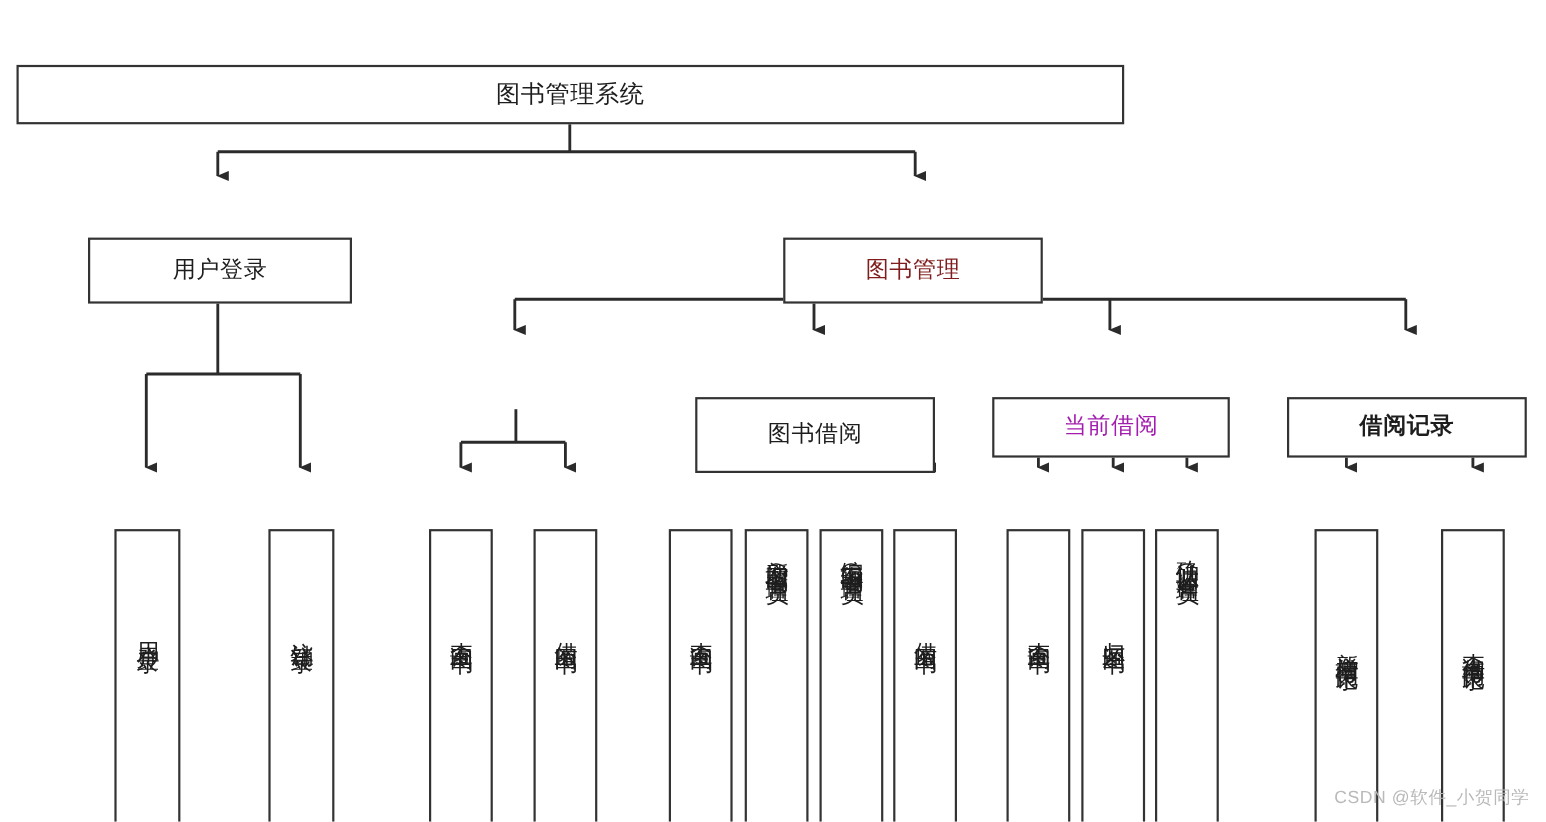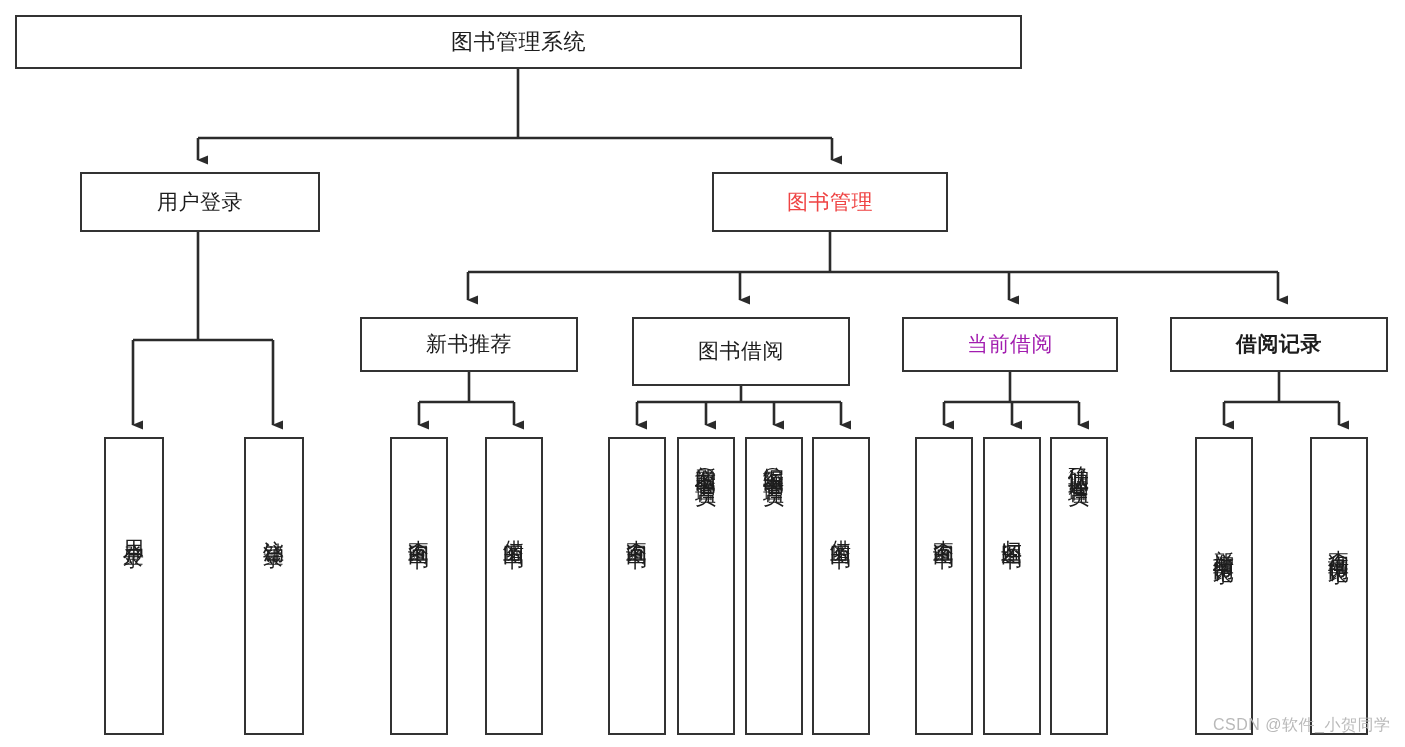--- a/index.html
+++ b/index.html
@@ -30,20 +30,21 @@
   .node {
     position: absolute;
     box-sizing: border-box;
     background: #ffffff;
     border: 2px solid #333333;
     display: flex;
     align-items: center;
     justify-content: center;
     text-align: center;
     z-index: 2;
+    margin-top: 44px;
   }
   .node .label {
     display: block;
     line-height: 1.18;
     letter-spacing: 0.5px;
     color: #1d1d1d;
   }
   .node.root .label { font-size: 22px; }
   .node.lvl1 .label { font-size: 21px; }
   .node.lvl2 .label { font-size: 21px; }
@@ -129,26 +130,23 @@
   </svg>
 
   <div class="node root" style="left: 15px; top: 15px; width: 1007px; height: 54px; border-color: rgb(51, 51, 51); background: rgb(255, 255, 255);">
     <span class="label" style="color: rgb(29, 29, 29);">图书管理系统</span>
   </div>
 
   <div class="node lvl1" style="left: 80px; top: 172px; width: 240px; height: 60px; border-color: rgb(51, 51, 51); background: rgb(255, 255, 255);">
     <span class="label" style="color: rgb(29, 29, 29);">用户登录</span>
   </div>
   <div class="node lvl1" style="left: 712px; top: 172px; width: 236px; height: 60px; border-color: rgb(51, 51, 51); background: rgb(255, 255, 255);">
-    <span class="label" style="color: #ef4444;">图书管理</span>
+    <span class="label" style="color: #7f1d1d;">图书管理</span>
   </div>
 
-  <div class="node lvl2" style="left: 360px; top: 317px; width: 218px; height: 55px; border-color: rgb(51, 51, 51); background: rgb(255, 255, 255);">
-    <span class="label" style="color: rgb(29, 29, 29);">新书推荐</span>
-  </div>
   <div class="node lvl2" style="left: 632px; top: 317px; width: 218px; height: 69px; border-color: rgb(51, 51, 51); background: rgb(255, 255, 255);">
     <span class="label" style="color: rgb(29, 29, 29);">图书借阅</span>
   </div>
   <div class="node lvl2" style="left: 902px; top: 317px; width: 216px; height: 55px; border-color: rgb(51, 51, 51); background: rgb(255, 255, 255);">
     <span class="label" style="color: #a21caf;">当前借阅</span>
   </div>
   <div class="node lvl2" style="left: 1170px; top: 317px; width: 218px; height: 55px; border-color: rgb(51, 51, 51); background: rgb(255, 255, 255);">
     <span class="label" style="color: rgb(29, 29, 29); font-weight: bold;">借阅记录</span>
   </div>
 

